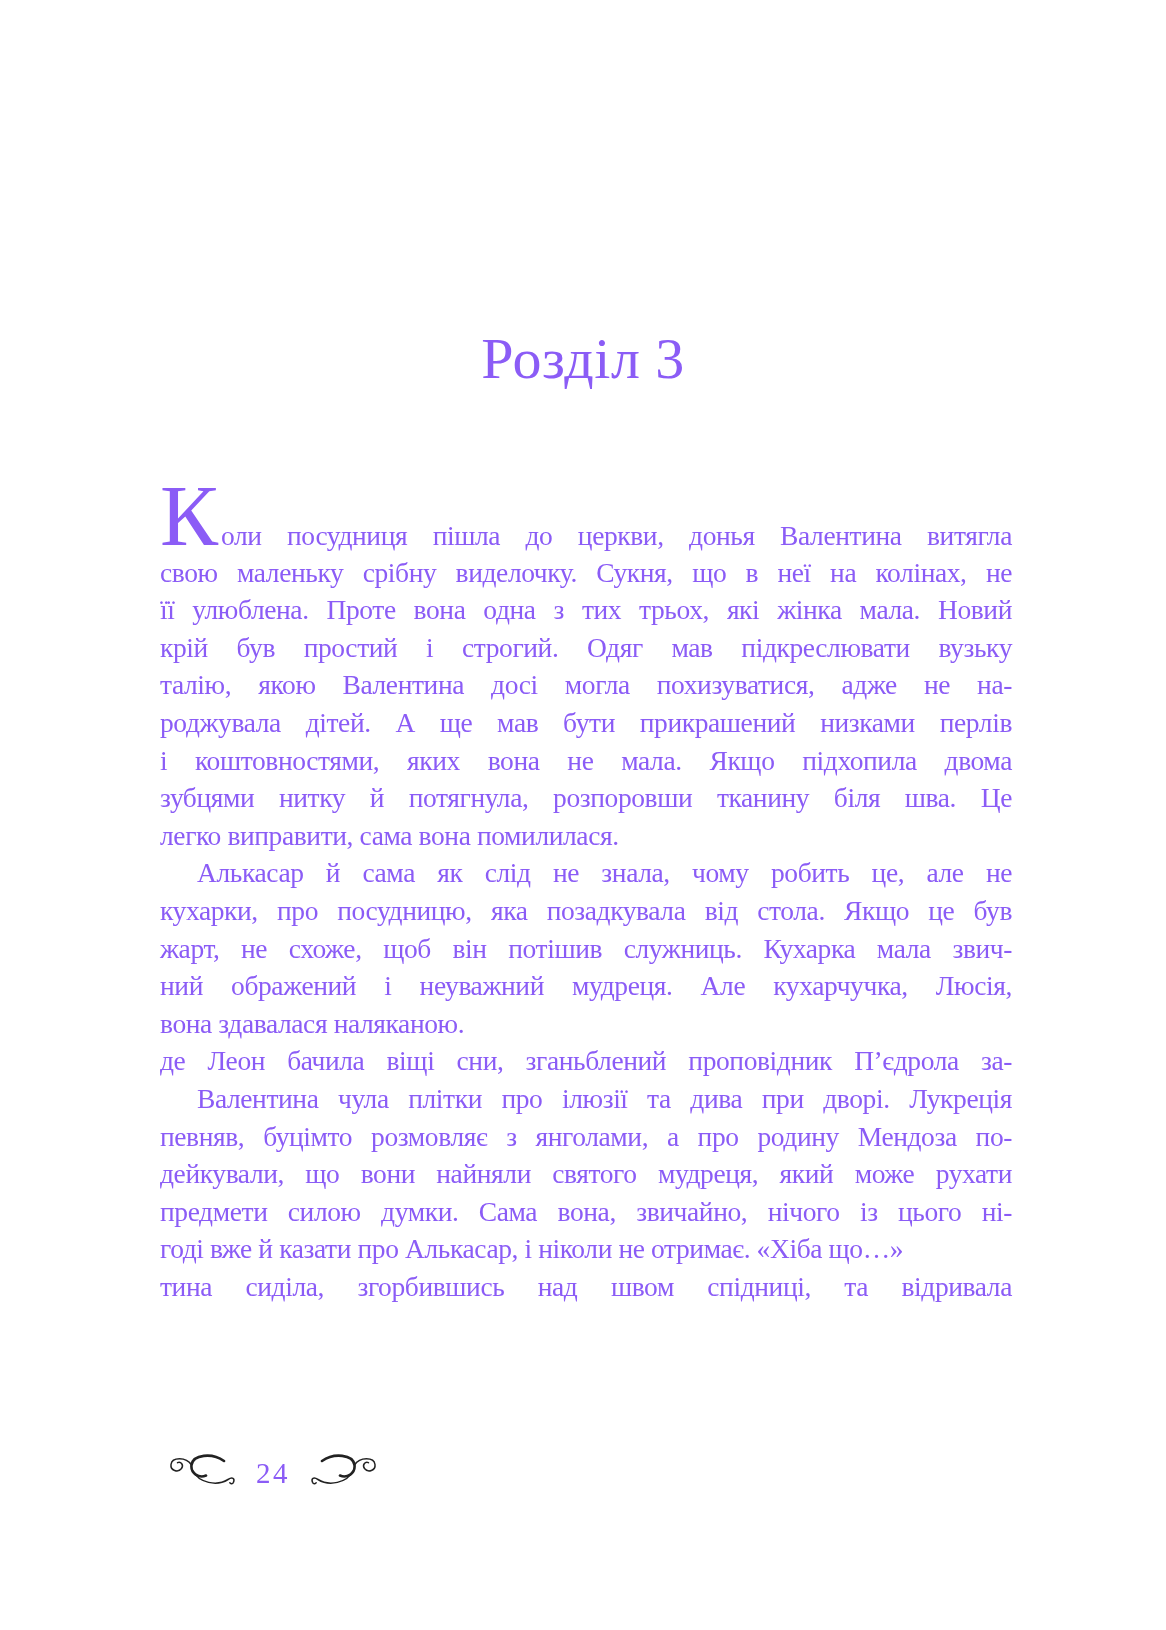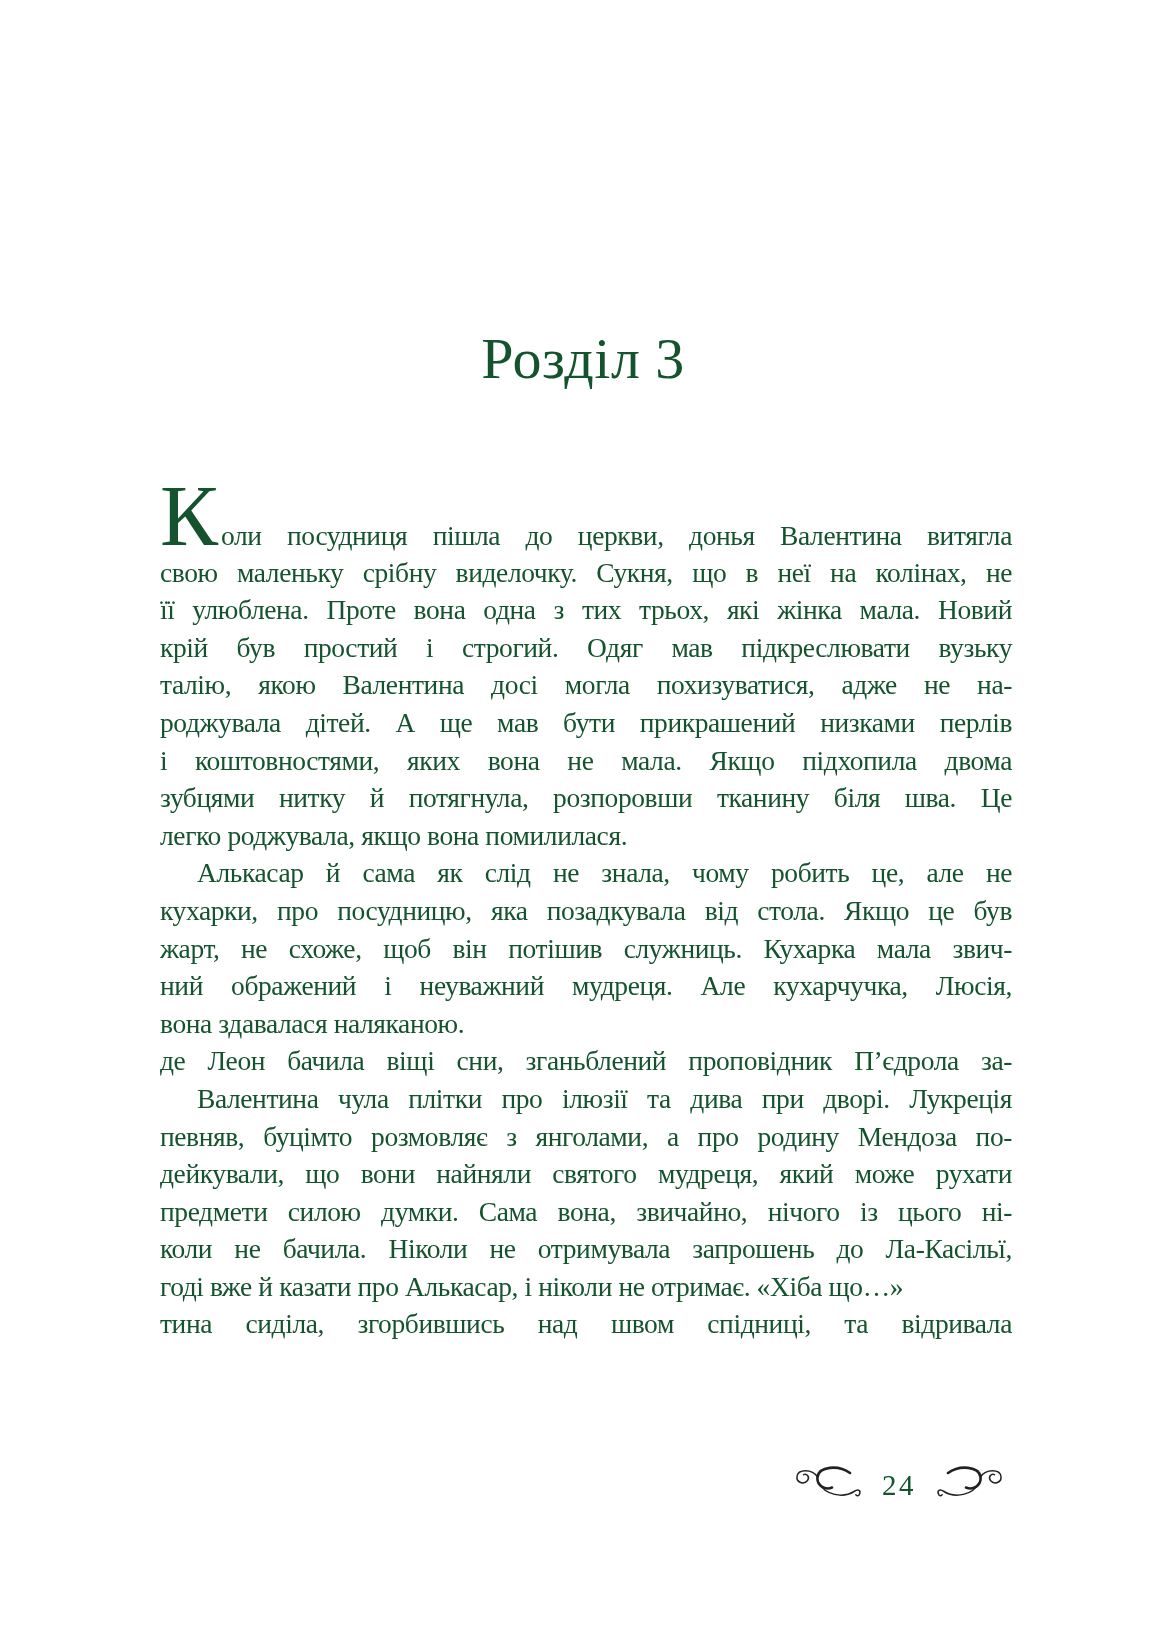--- a/index.html
+++ b/index.html
@@ -1,21 +1,21 @@
 <!DOCTYPE html>
 <html lang="uk"><head>
 <meta charset="utf-8">
 <style>
   html, body { margin: 0; padding: 0; background: #ffffff; }
   .page {
     position: relative;
     width: 1166px;
     height: 1630px;
     background: #ffffff;
-    color: #14532d;
+    color: #8b5cf6;
     font-family: "Liberation Serif", serif;
     overflow: hidden;
   }
   .chapter-title {
     position: absolute;
     top: 288px;
     left: 157px;
     width: 852px;
     text-align: center;
     font-size: 58px;
@@ -45,24 +45,23 @@
     letter-spacing: 0;
     margin-right: 3px;
   }
   .footer {
     position: absolute;
     left: 160px;
     top: 1450px;
     width: 852px;
     height: 42px;
     display: flex;
-    justify-content: flex-end;
+    justify-content: flex-start;
     align-items: center;
     gap: 20px;
-    margin-top: 12px;
   }
   .page-number {
     font-size: 29px;
     letter-spacing: 2.5px;
     transform: translateY(2px);
   }
   .flourish svg { display: block; }
 </style>
 </head>
 <body>
@@ -74,36 +73,35 @@
   <div class="text-body">
       <div class="paragraph">
         <div class="line"><span class="drop-cap">К</span><span>оли посудниця пішла до церкви, донья Валентина витягла</span></div>
         <div class="line">свою маленьку срібну виделочку. Сукня, що в неї на колінах, не</div>
         <div class="line">її улюблена. Проте вона одна з тих трьох, які жінка мала. Новий</div>
         <div class="line">крій був простий і строгий. Одяг мав підкреслювати вузьку</div>
         <div class="line">талію, якою Валентина досі могла похизуватися, адже не на-</div>
         <div class="line">роджувала дітей. А ще мав бути прикрашений низками перлів</div>
         <div class="line">і коштовностями, яких вона не мала. Якщо підхопила двома</div>
         <div class="line">зубцями нитку й потягнула, розпоровши тканину біля шва. Це</div>
-        <div class="line para-end">легко роджувала, якщо вона помилилася.</div>
+        <div class="line para-end">легко виправити, сама вона помилилася.</div>
       </div>
       <div class="paragraph">
         <div class="line indent">Алькасар й сама як слід не знала, чому робить це, але не</div>
         <div class="line">кухарки, про посудницю, яка позадкувала від стола. Якщо це був</div>
         <div class="line">жарт, не схоже, щоб він потішив служниць. Кухарка мала звич-</div>
         <div class="line">ний ображений і неуважний мудреця. Але кухарчучка, Люсія,</div>
         <div class="line para-end">вона здавалася наляканою.</div>
       </div>
       <div class="paragraph">
         <div class="line">де Леон бачила віщі сни, зганьблений проповідник П’єдрола за-</div>
         <div class="line indent">Валентина чула плітки про ілюзії та дива при дворі. Лукреція</div>
         <div class="line">певняв, буцімто розмовляє з янголами, а про родину Мендоза по-</div>
         <div class="line">дейкували, що вони найняли святого мудреця, який може рухати</div>
         <div class="line">предмети силою думки. Сама вона, звичайно, нічого із цього ні-</div>
-        <div class="line">коли не бачила. Ніколи не отримувала запрошень до Ла-Касільї,</div>
         <div class="line para-end">годі вже й казати про Алькасар, і ніколи не отримає. «Хіба що…»</div>
       </div>
       <div class="paragraph">
         <div class="line">тина сиділа, згорбившись над швом спідниці, та відривала</div>
       </div>
     </div>
 
   <div class="footer">
     <span class="flourish">
       <svg width="76" height="34" viewBox="0 0 76 34" aria-hidden="true">

